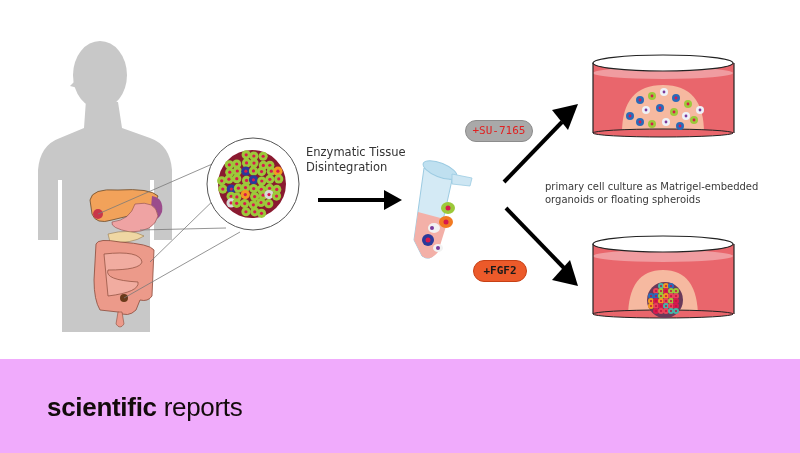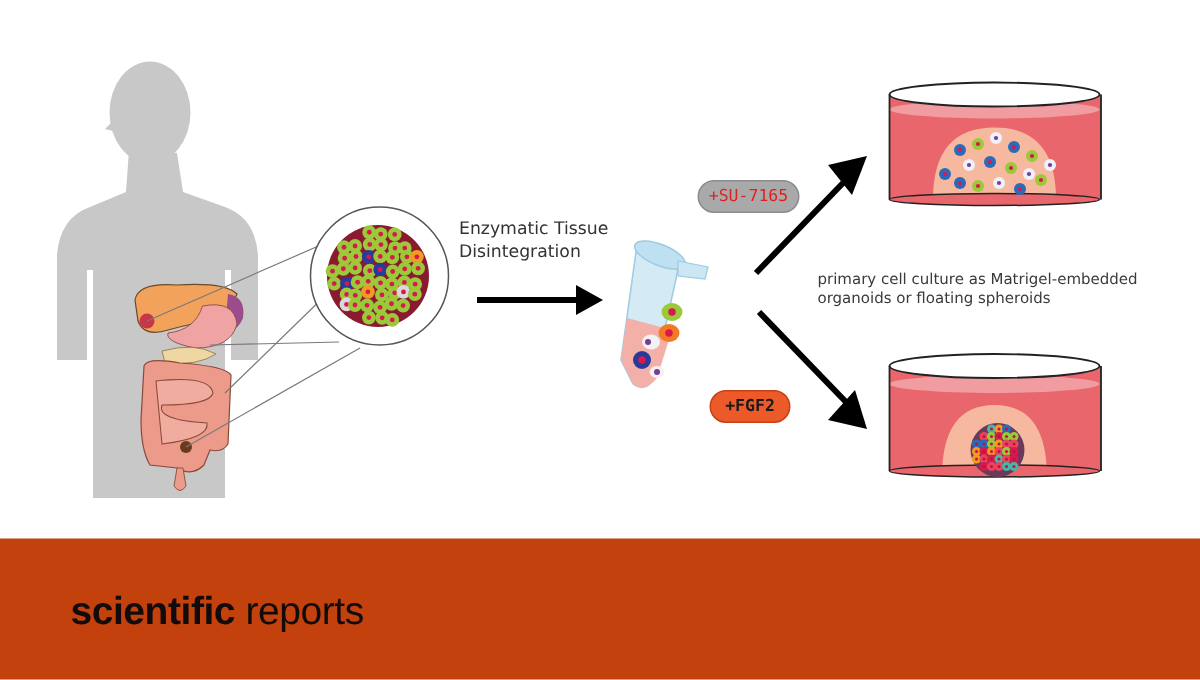--- a/index.html
+++ b/index.html
@@ -5,21 +5,21 @@
   html, body { margin: 0; padding: 0; }
   body { width: 800px; height: 453px; position: relative; background: #ffffff; overflow: hidden; font-family: "Liberation Sans", sans-serif; }
   .canvas { position: absolute; left: 0; top: 0; width: 800px; height: 358px; background: #ffffff; }
   .canvas svg { position: absolute; left: 0; top: 0; }
   .label { position: absolute; color: #333333; font-family: "DejaVu Sans", sans-serif; text-align: left; line-height: 1.3; }
   .step-label { left: 306px; top: 145px; width: 110px; font-size: 11.5px; }
   .outcome-label { left: 545px; top: 180px; width: 250px; font-size: 10px; color: #3a3a3a; }
   .pill { position: absolute; border-radius: 11px; font-family: "DejaVu Sans Mono", monospace; font-size: 11px; text-align: center; line-height: 20px; height: 20px; }
   .pill-su { left: 465px; top: 120px; width: 66px; background: #a9a9a9; color: #e02020; border: 1px solid #8c8c8c; }
   .pill-fgf { left: 473px; top: 238px; width: 52px; background: #ec5a2a; color: #1a1a1a; border: 1px solid #c74015; font-weight: bold; margin-top: 22px; }
-  .footer { position: absolute; left: 0; top: 359px; width: 800px; height: 94px; background: #c2410c; }
+  .footer { position: absolute; left: 0; top: 359px; width: 800px; height: 94px; background: #f0abfc; }
   .brand { position: absolute; left: 47px; top: 33px; font-size: 26px; color: #130b0b; letter-spacing: -0.3px; font-family: "Liberation Sans", sans-serif; }
   .brand .bold { font-weight: bold; }
   .brand .light { font-weight: normal; }
 </style>
 </head>
 <body>
 
 <div class="canvas">
   <svg width="800" height="358" viewBox="0 0 800 358">
 

